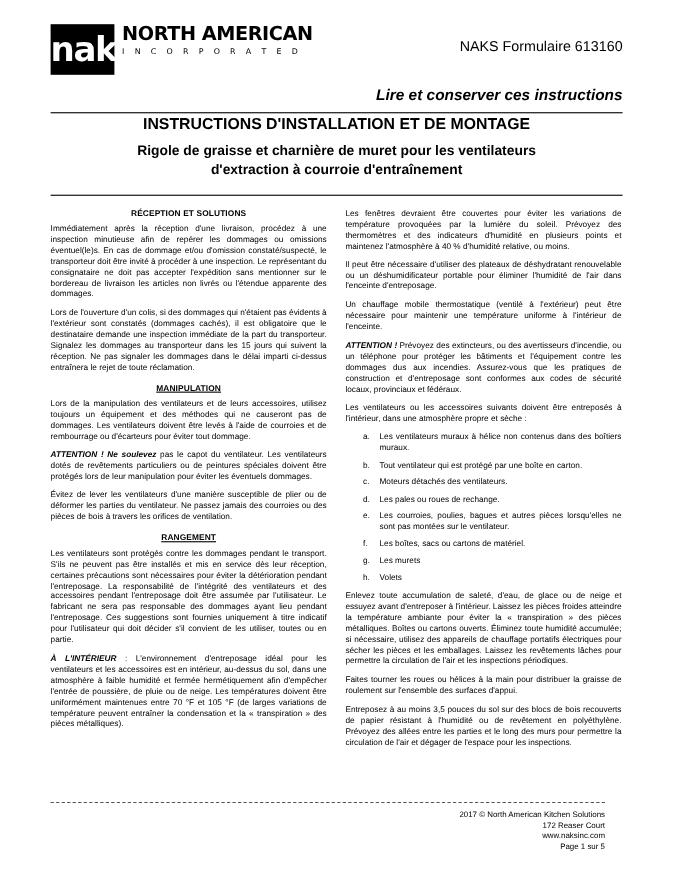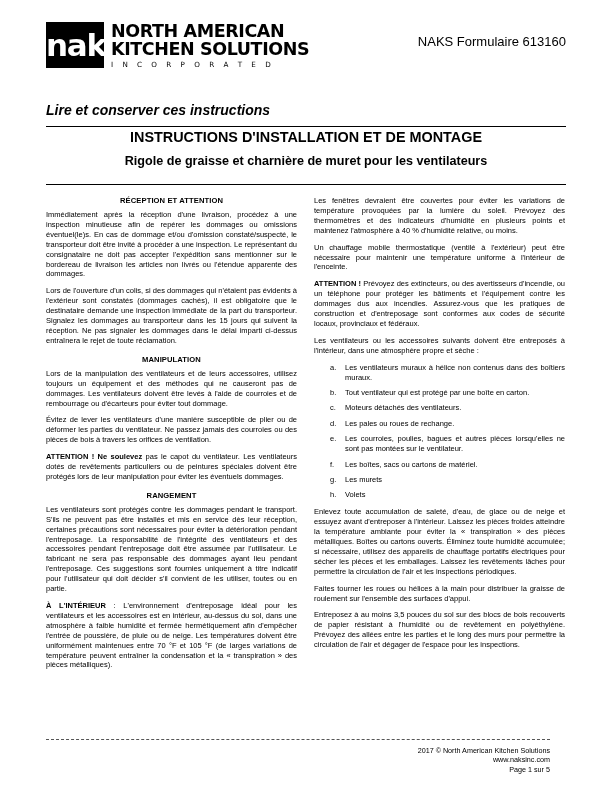--- a/index.html
+++ b/index.html
@@ -66,25 +66,24 @@
     white-space: nowrap;
   }
   .form-no {
     font-size: 13px;
     padding-top: 12px;
     white-space: nowrap;
   }
 
   
   .subtitle-italic {
-    text-align: left;
+    text-align: right;
     font-style: italic;
     font-weight: bold;
     font-size: 14px;
-    margin-top: 24px;
   }
   .rule {
     border: 0;
     border-top: 1.1px solid #000;
     margin: 8px 0 0 0;
   }
   .title-main {
     text-align: center;
     font-weight: bold;
     font-size: 14.4px;
@@ -115,29 +114,30 @@
   }
   .sec-head {
     text-align: center;
     font-weight: bold;
     font-size: 7.6px;
     letter-spacing: 0.1px;
     margin: 0 0 5px 0;
   }
   .sec-head.spaced {
     margin-top: 9px;
+    text-decoration: underline;
   }
   p.body {
     font-size: 7.5px;
     line-height: 9.9px;
     text-align: justify;
     margin: 0 0 7px 0;
   }
   p.body:last-child { margin-bottom: 0; }
-  .b { font-weight: bold; }
+  .b { font-weight: bold; font-style: italic; }
 
   
   ol.alpha {
     list-style: none;
     margin: 0 0 7px 0;
     padding: 0 0 0 16px;
     counter-reset: al;
   }
   ol.alpha li {
     font-size: 7.5px;
@@ -176,57 +176,58 @@
 </head>
 <body>
 
 <div class="page">
 
   <div class="header">
     <div class="logo-block">
       <div class="logo-mark">naks</div>
       <div class="logo-words">
         <div class="logo-l1">NORTH AMERICAN</div>
-        <div class="logo-l2">KITCHEN SOLUTIONS</div>
         <div class="logo-l3">I N C O R P O R A T E D</div>
       </div>
     </div>
     <div class="form-no">NAKS Formulaire 613160</div>
   </div>
 
   <div class="subtitle-italic">Lire et conserver ces instructions</div>
   <hr class="rule">
   <div class="title-main">INSTRUCTIONS D'INSTALLATION ET DE MONTAGE</div>
   <div class="title-sub">
     <span>Rigole de graisse et charnière de muret pour les ventilateurs</span><br>
+    <span>d'extraction à courroie d'entraînement</span>
   </div>
   <hr class="rule2">
 
   <div class="columns">
 
     <div class="col">
 
-      <div class="sec-head">RÉCEPTION ET ATTENTION</div>
+      <div class="sec-head">RÉCEPTION ET SOLUTIONS</div>
       <p class="body">Immédiatement après la réception d'une livraison, procédez à une inspection minutieuse afin de repérer les dommages ou omissions éventuel(le)s. En cas de dommage et/ou d'omission constaté/suspecté, le transporteur doit être invité à procéder à une inspection. Le représentant du consignataire ne doit pas accepter l'expédition sans mentionner sur le bordereau de livraison les articles non livrés ou l'étendue apparente des dommages.</p>
       <p class="body">Lors de l'ouverture d'un colis, si des dommages qui n'étaient pas évidents à l'extérieur sont constatés (dommages cachés), il est obligatoire que le destinataire demande une inspection immédiate de la part du transporteur. Signalez les dommages au transporteur dans les 15 jours qui suivent la réception. Ne pas signaler les dommages dans le délai imparti ci-dessus entraînera le rejet de toute réclamation.</p>
 
       <div class="sec-head spaced">MANIPULATION</div>
       <p class="body">Lors de la manipulation des ventilateurs et de leurs accessoires, utilisez toujours un équipement et des méthodes qui ne causeront pas de dommages. Les ventilateurs doivent être levés à l'aide de courroies et de rembourrage ou d'écarteurs pour éviter tout dommage.</p>
+      <p class="body"><span class="b">ATTENTION !</span> <span class="b">Ne soulevez</span><span> pas le capot du ventilateur. Les ventilateurs dotés de revêtements particuliers ou de peintures spéciales doivent être protégés lors de leur manipulation pour éviter les éventuels dommages.</span></p>
       <p class="body">Évitez de lever les ventilateurs d'une manière susceptible de plier ou de déformer les parties du ventilateur. Ne passez jamais des courroies ou des pièces de bois à travers les orifices de ventilation.</p>
-      <p class="body"><span class="b">ATTENTION !</span> <span class="b">Ne soulevez</span><span> pas le capot du ventilateur. Les ventilateurs dotés de revêtements particuliers ou de peintures spéciales doivent être protégés lors de leur manipulation pour éviter les éventuels dommages.</span></p>
 
       <div class="sec-head spaced">RANGEMENT</div>
       <p class="body">Les ventilateurs sont protégés contre les dommages pendant le transport. S'ils ne peuvent pas être installés et mis en service dès leur réception, certaines précautions sont nécessaires pour éviter la détérioration pendant l'entreposage. La responsabilité de l'intégrité des ventilateurs et des accessoires pendant l'entreposage doit être assumée par l'utilisateur. Le fabricant ne sera pas responsable des dommages ayant lieu pendant l'entreposage. Ces suggestions sont fournies uniquement à titre indicatif pour l'utilisateur qui doit décider s'il convient de les utiliser, toutes ou en partie.</p>
       <p class="body"><span class="b">À L'INTÉRIEUR</span><span> : L'environnement d'entreposage idéal pour les ventilateurs et les accessoires est en intérieur, au-dessus du sol, dans une atmosphère à faible humidité et fermée hermétiquement afin d'empêcher l'entrée de poussière, de pluie ou de neige. Les températures doivent être uniformément maintenues entre 70 °F et 105 °F (de larges variations de température peuvent entraîner la condensation et la « transpiration » des pièces métalliques).</span></p>
 
     </div>
 
     <div class="col">
 
       <p class="body">Les fenêtres devraient être couvertes pour éviter les variations de température provoquées par la lumière du soleil. Prévoyez des thermomètres et des indicateurs d'humidité en plusieurs points et maintenez l'atmosphère à 40 % d'humidité relative, ou moins.</p>
+      <p class="body">Il peut être nécessaire d'utiliser des plateaux de déshydratant renouvelable ou un déshumidificateur portable pour éliminer l'humidité de l'air dans l'enceinte d'entreposage.</p>
       <p class="body">Un chauffage mobile thermostatique (ventilé à l'extérieur) peut être nécessaire pour maintenir une température uniforme à l'intérieur de l'enceinte.</p>
 
       <p class="body"><span class="b">ATTENTION !</span><span> Prévoyez des extincteurs, ou des avertisseurs d'incendie, ou un téléphone pour protéger les bâtiments et l'équipement contre les dommages dus aux incendies. Assurez-vous que les pratiques de construction et d'entreposage sont conformes aux codes de sécurité locaux, provinciaux et fédéraux.</span></p>
 
       <p class="body">Les ventilateurs ou les accessoires suivants doivent être entreposés à l'intérieur, dans une atmosphère propre et sèche :</p>
 
       <ol class="alpha">
         <li>Les ventilateurs muraux à hélice non contenus dans des boîtiers muraux.</li>
         <li>Tout ventilateur qui est protégé par une boîte en carton.</li>
         <li>Moteurs détachés des ventilateurs.</li>
@@ -241,18 +242,19 @@
       <p class="body">Faites tourner les roues ou hélices à la main pour distribuer la graisse de roulement sur l'ensemble des surfaces d'appui.</p>
       <p class="body">Entreposez à au moins 3,5 pouces du sol sur des blocs de bois recouverts de papier résistant à l'humidité ou de revêtement en polyéthylène. Prévoyez des allées entre les parties et le long des murs pour permettre la circulation de l'air et dégager de l'espace pour les inspections.</p>
 
     </div>
   </div>
 
   <div class="footer-wrap">
     <hr class="dashed">
     <div class="footer-lines">
       <div>2017 © North American Kitchen Solutions</div>
+      <div>172 Reaser Court</div>
       <div>www.naksinc.com</div>
       <div>Page 1 sur 5</div>
     </div>
   </div>
 
 </div>
 
 </body></html>

